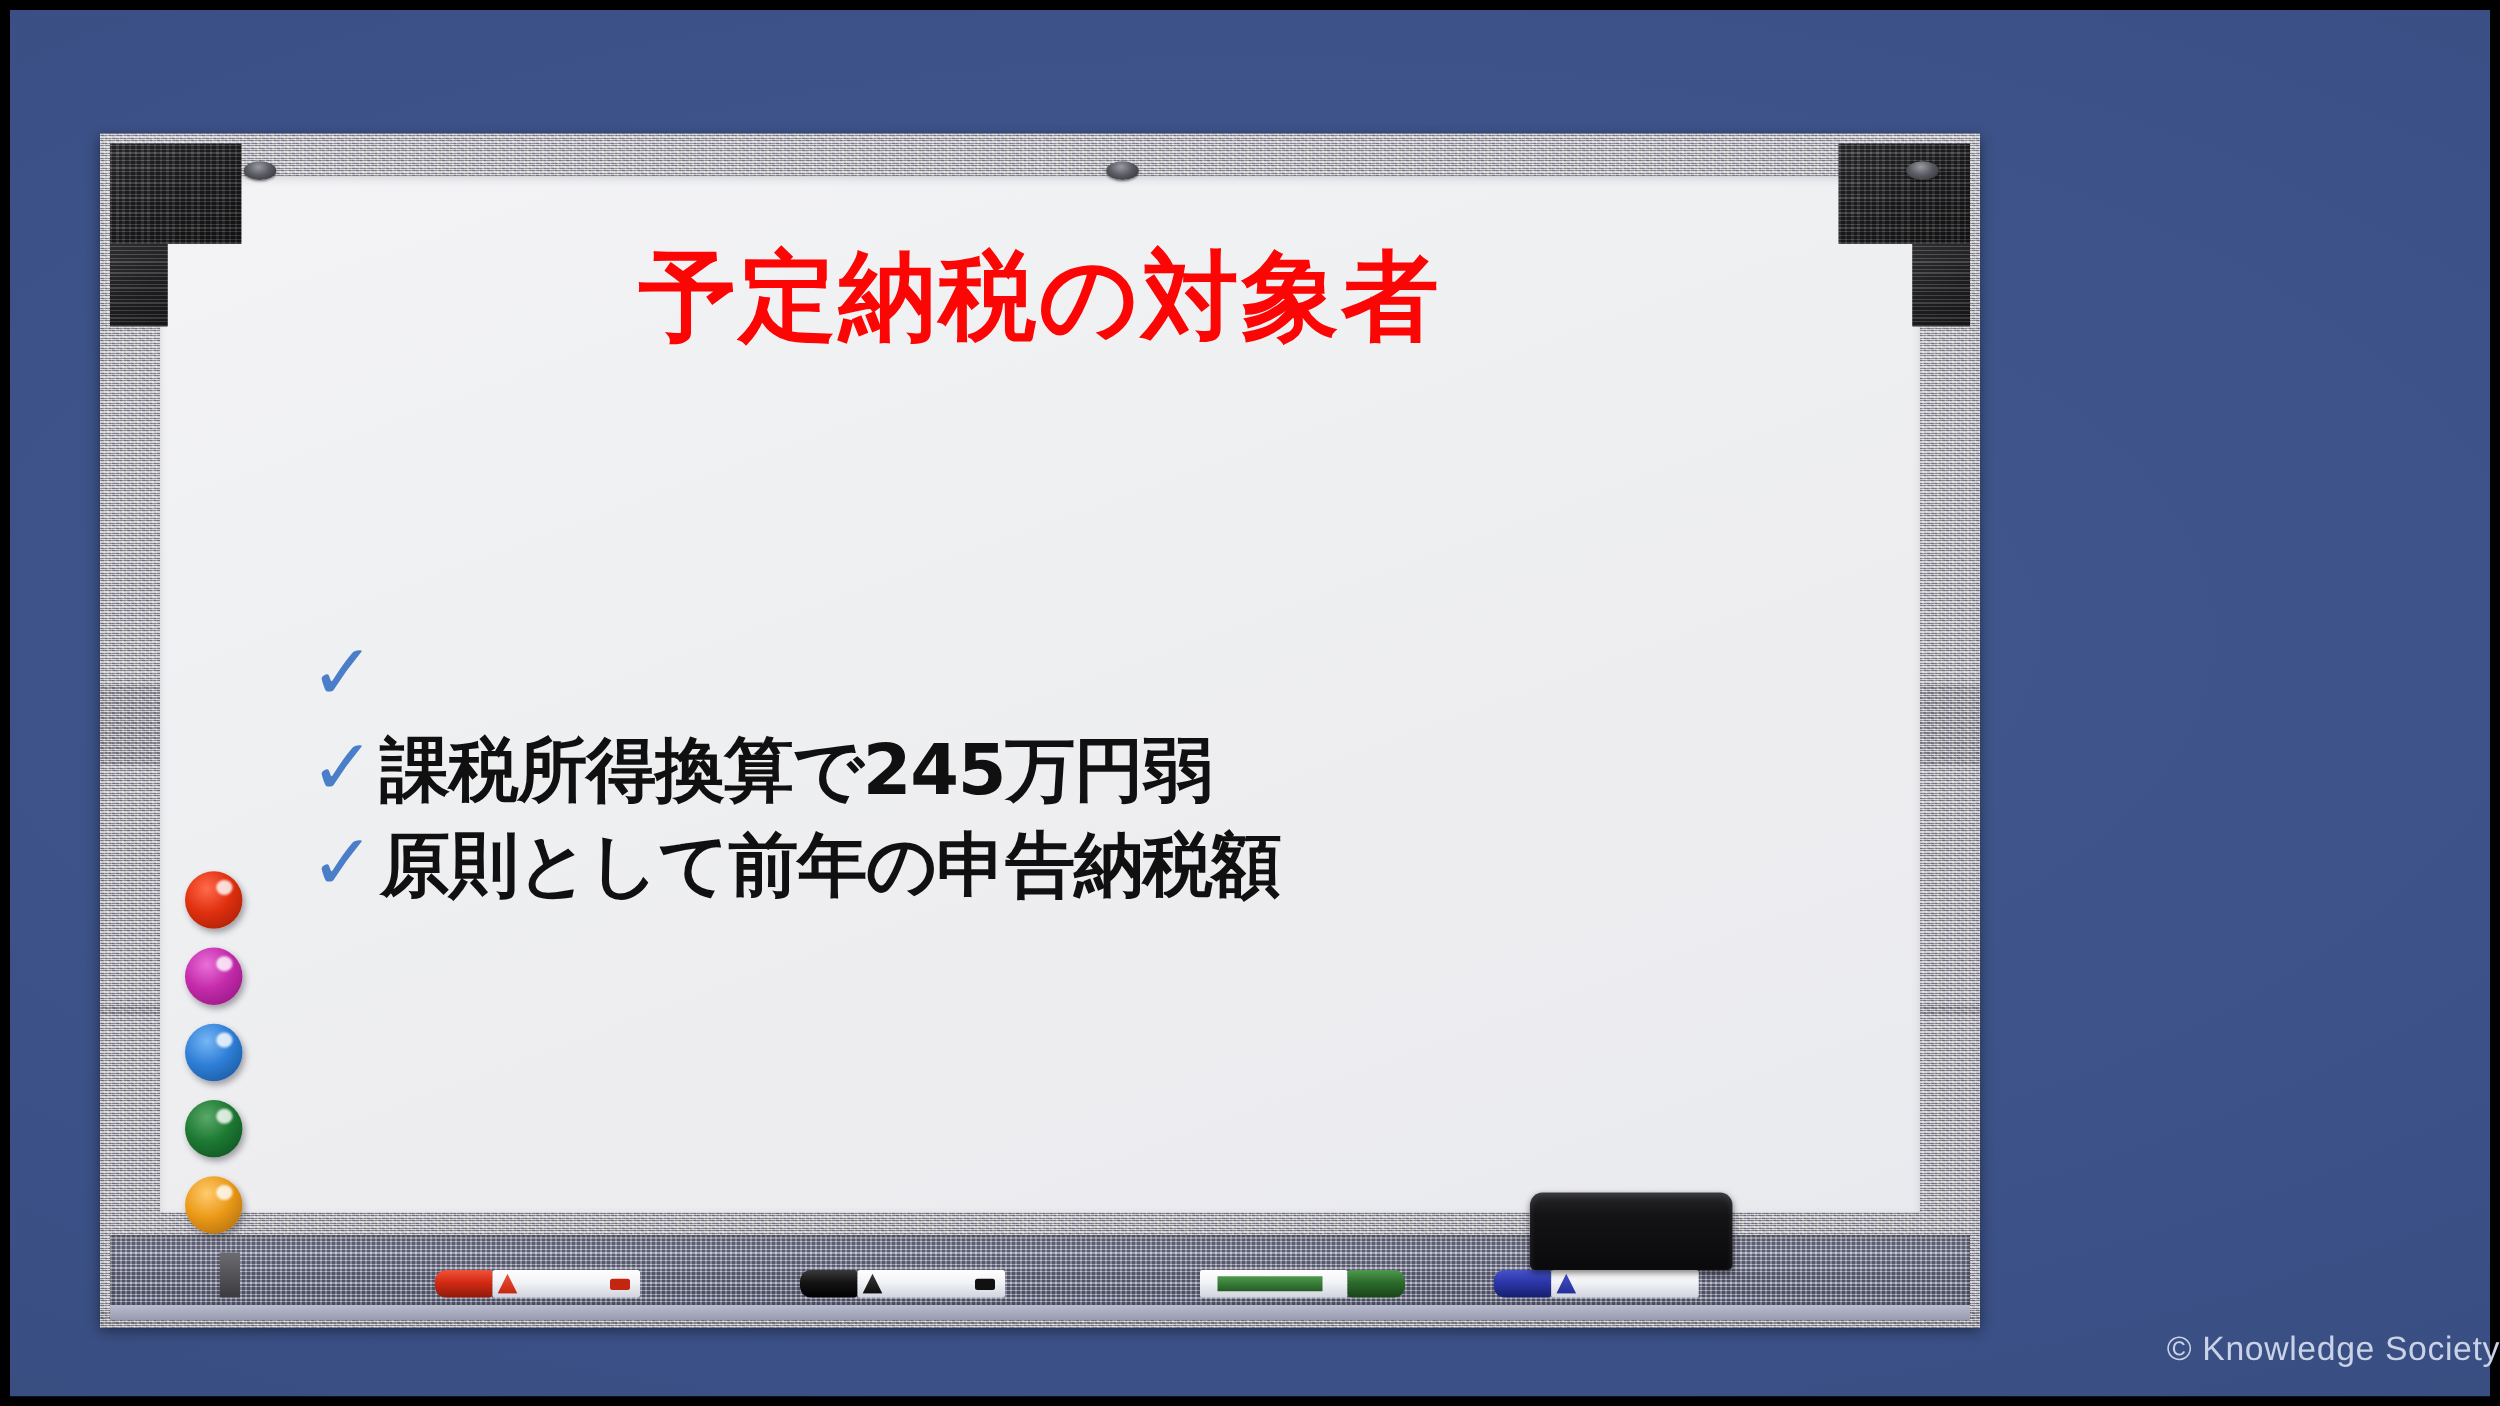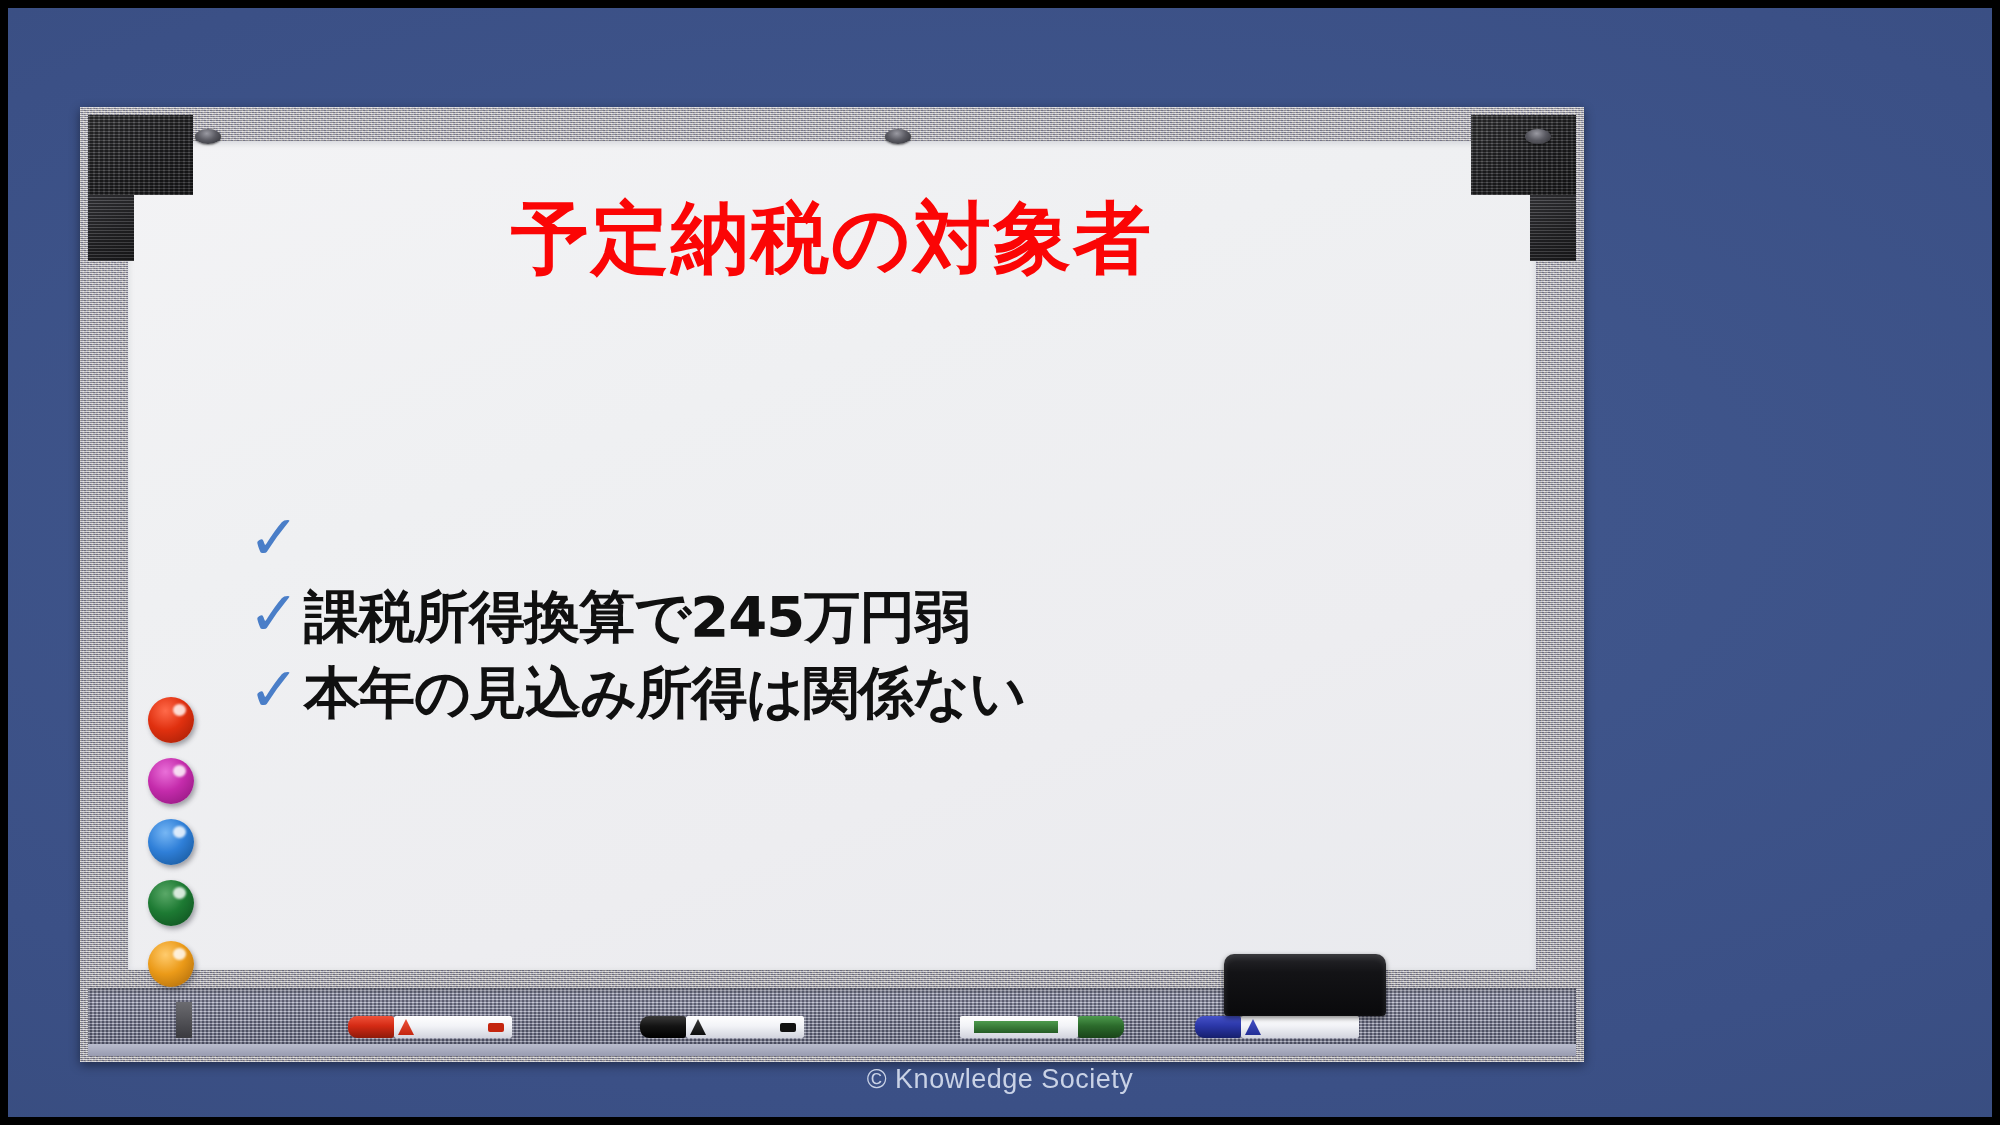--- a/index.html
+++ b/index.html
@@ -262,21 +262,21 @@
     font-weight: bold;
     line-height: 1.08;
     letter-spacing: -1px;
   }
 
   
   .footer {
     position: absolute;
     left: 0; right: 0;
     bottom: 30px;
-    text-align: center;
+    text-align: right;
     color: #c9d2e6;
     font-size: 27px;
     font-family: "Liberation Sans", sans-serif;
     letter-spacing: .5px;
     z-index: 3;
   }
 </style>
 </head>
 <body>
 
@@ -310,21 +310,21 @@
           <span class="check">✓</span>
         </div>
 
         <div class="bullet">
           <span class="check">✓</span>
           <span class="btext">課税所得換算で245万円弱</span>
         </div>
 
         <div class="bullet">
           <span class="check">✓</span>
-          <span class="btext">本年の見込み所得は関係ない</span>
+          <span class="btext">原則として前年の申告納税額</span>
         </div>
 
       </div>
     </div>
 
     <div class="magnets">
       <div class="magnet" style="background:radial-gradient(circle at 38% 30%, #ff6a4a 0%, #e0300f 45%, #9d1c05 100%);"></div>
       <div class="magnet" style="background:radial-gradient(circle at 38% 30%, #e96fd8 0%, #c42bab 45%, #8a1478 100%);"></div>
       <div class="magnet" style="background:radial-gradient(circle at 38% 30%, #76b6f4 0%, #2f7fd8 45%, #14508f 100%);"></div>
       <div class="magnet" style="background:radial-gradient(circle at 38% 30%, #5aa868 0%, #1d7a33 45%, #0d4a1d 100%);"></div>

